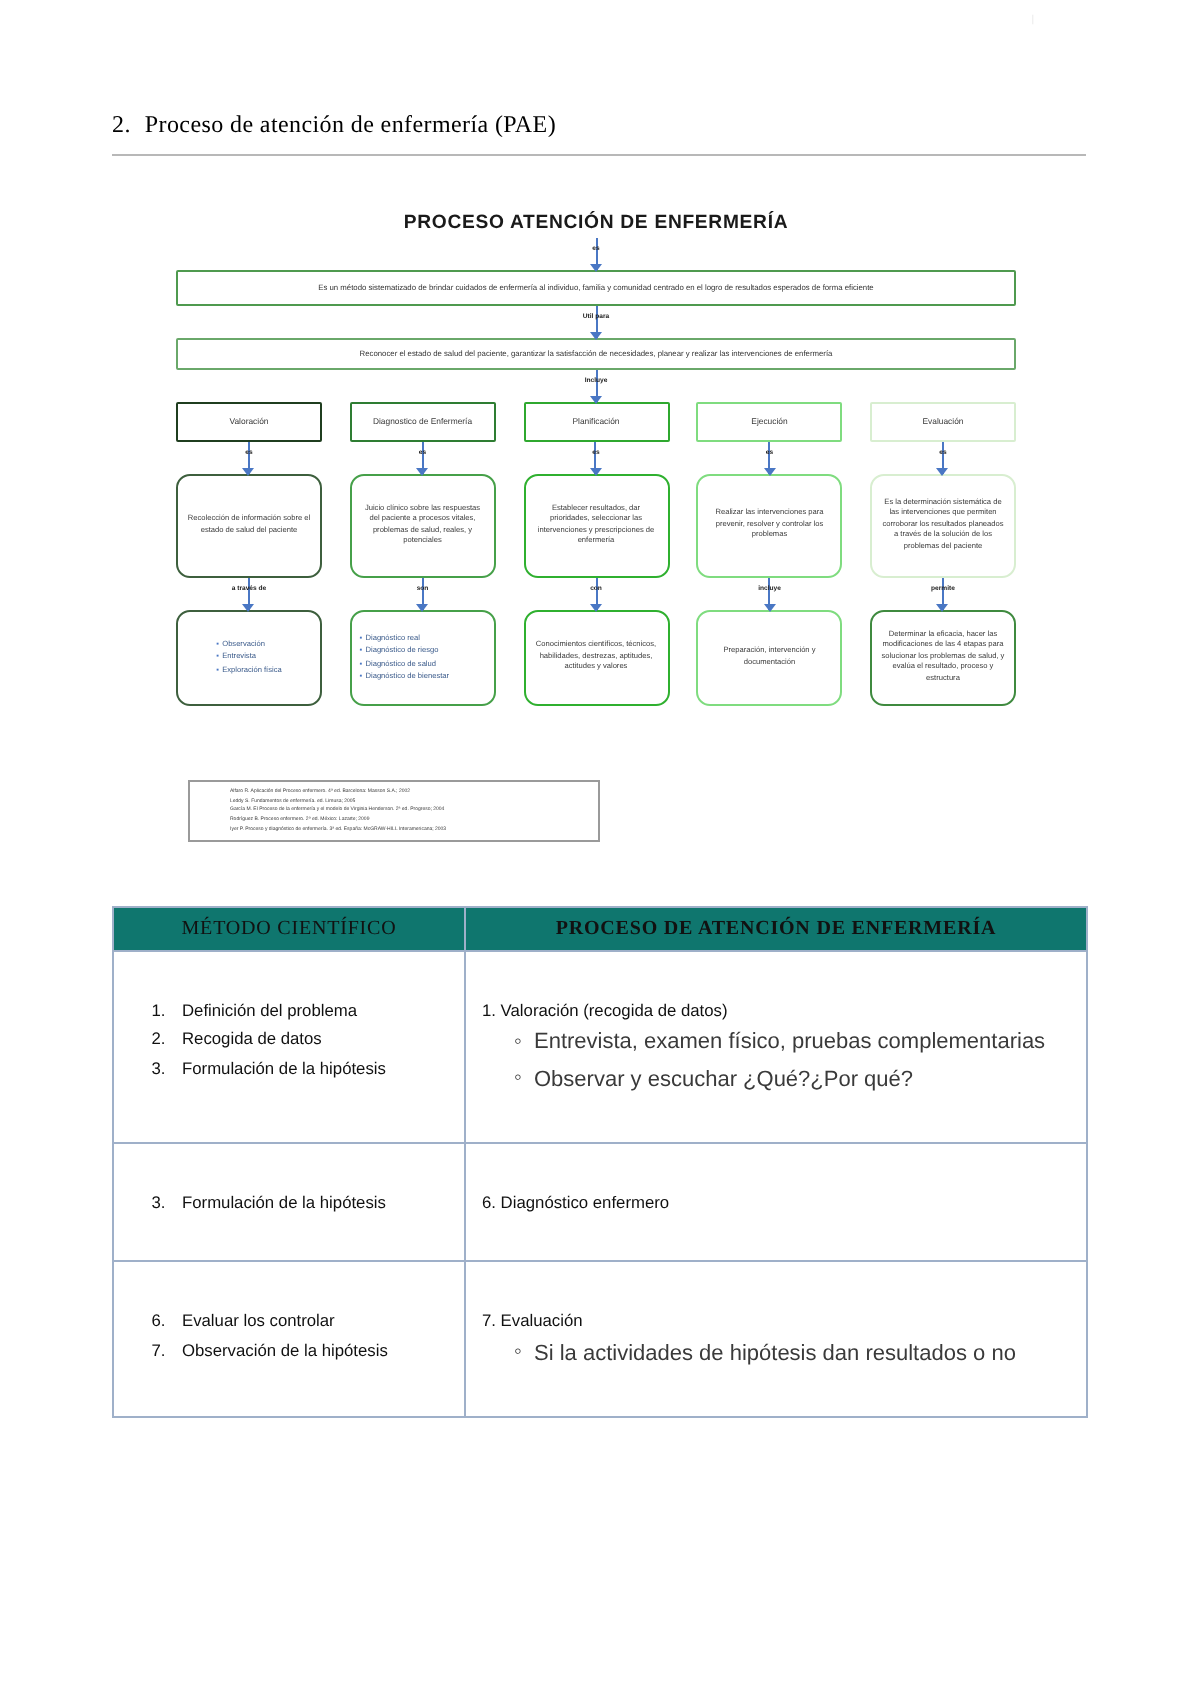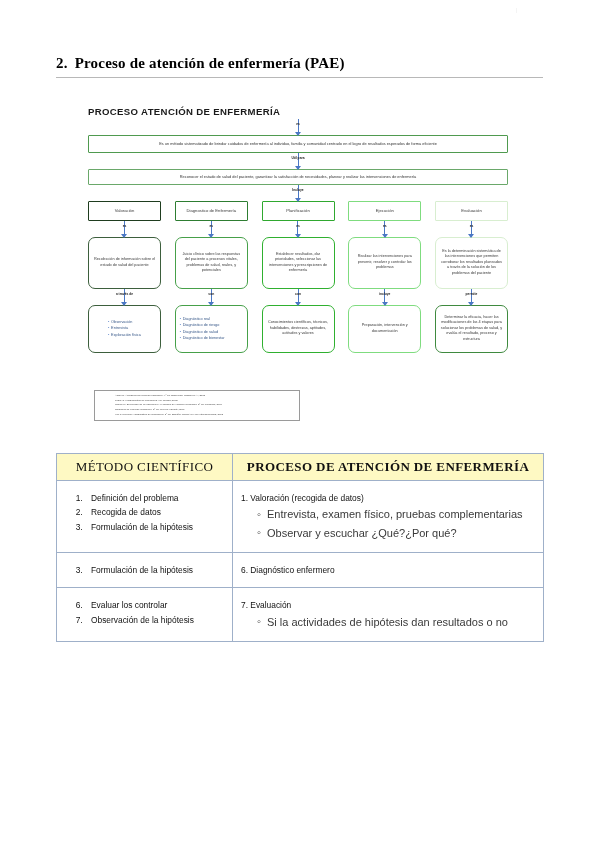--- a/index.html
+++ b/index.html
@@ -16,22 +16,22 @@
     overflow: hidden;
   }
 
   
   .doc-heading {
     position: absolute;
     left: 56px;
     top: 55px;
     width: 487px;
     font-family: "Liberation Serif", serif;
-    font-weight: bold;
-    font-size: 15px;
+    font-weight: normal;
+    font-size: 12px;
     letter-spacing: 0.2px;
     color: #000;
   }
   .doc-heading .num { margin-right: 7px; }
   .heading-rule {
     position: absolute;
     left: 56px;
     top: 77px;
     width: 487px;
     height: 1px;
@@ -40,21 +40,21 @@
 
   
   .chart-wrap {
     position: absolute;
     left: 88px;
     top: 106px;
     width: 420px;
     height: 320px;
   }
   .chart-title {
-    text-align: left;
+    text-align: center;
     font-size: 9.6px;
     font-weight: bold;
     letter-spacing: 0.35px;
     color: #1a1a1a;
     margin: 0 0 2px 0;
   }
 
   .conn {
     position: relative;
     height: 16px;
@@ -210,27 +210,27 @@
     position: absolute;
     left: 56px;
     top: 453px;
     width: 487px;
     border-collapse: collapse;
     table-layout: fixed;
   }
   table.compare th, table.compare td {
     border: 1px solid #9fb0c9;
     vertical-align: top;
-    padding: 10px 8px;
+    padding: 22px 8px;
   }
   table.compare thead th {
-    background: #fef9c3;
+    background: #0f766e;
     text-align: center;
     font-family: "Liberation Serif", serif;
-    font-size: 13px;
+    font-size: 10px;
     font-weight: normal;
     letter-spacing: 0.4px;
     padding: 5px 4px;
     color: #111;
   }
   table.compare thead th.bold-h { font-weight: bold; }
   col.c1 { width: 176px; }
   col.c2 { width: 311px; }
 
   ol.plain {

